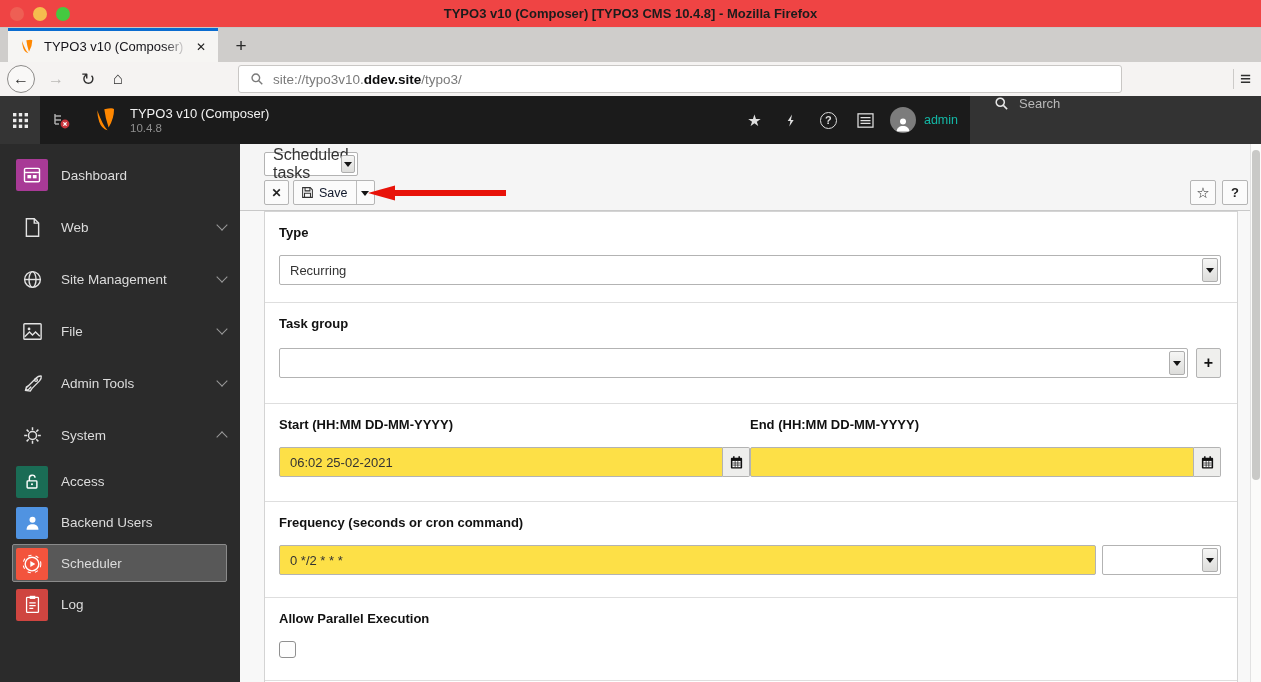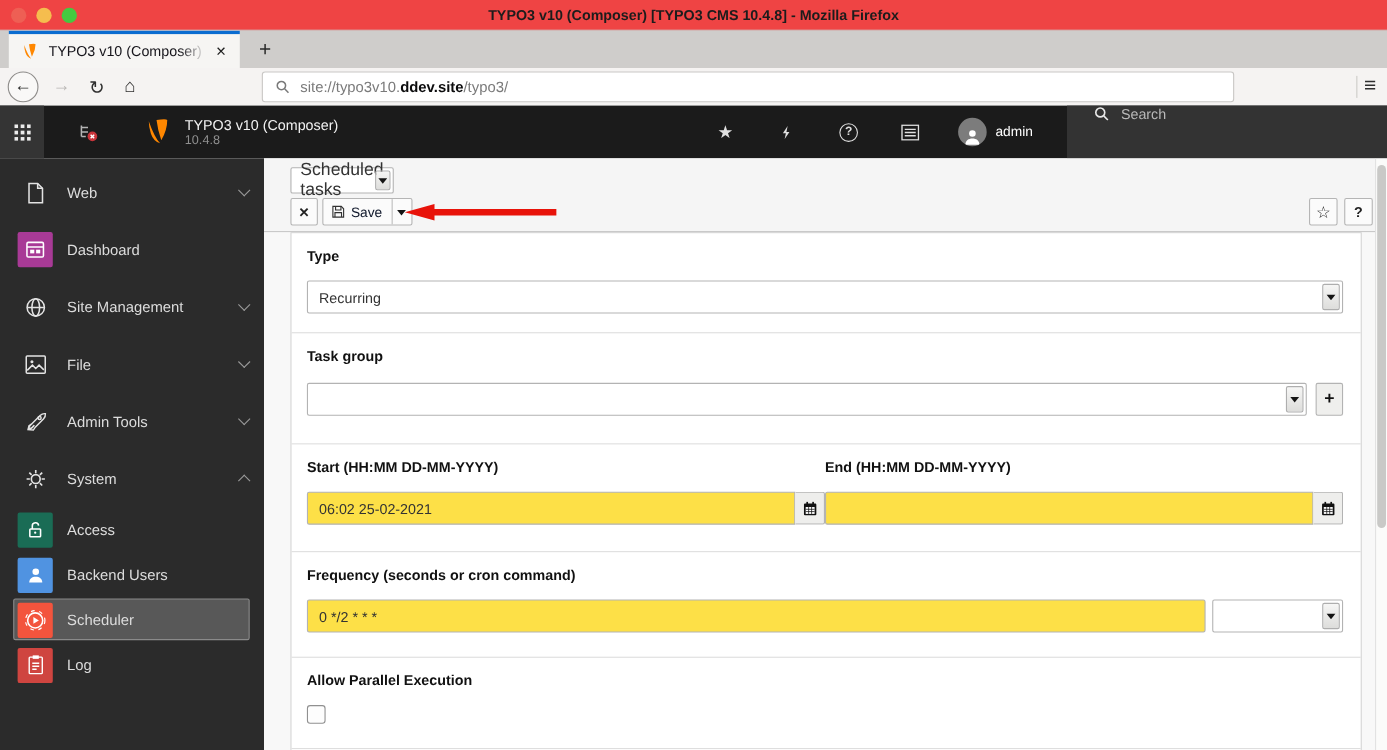--- a/index.html
+++ b/index.html
@@ -38,35 +38,35 @@
   .nav-home { left:104px; font-size:17px; }
   .urlbar { position:absolute; left:238px; top:3px; width:884px; height:28px; background:#fff;
     border:1px solid #c9c7c5; border-radius:3px; display:flex; align-items:center; padding:0 11px; }
   .urlbar svg { margin-right:9px; flex:none; }
   .url-text { font-size:13.5px; color:#7a7a7a; white-space:nowrap; }
   .url-text b { color:#0c0c0d; font-weight:bold; }
   .nav-sep { position:absolute; right:27px; top:7px; width:1px; height:20px; background:#cccac8; }
   .nav-menu { right:2px; font-size:19px; font-weight:bold; letter-spacing:-1px; }
 
   
-  .t3bar { position:relative; height:48px; background:#1b1b1b; display:flex; align-items:stretch; color:#e8e8e8;gap:19px; }
+  .t3bar { position:relative; height:48px; background:#1b1b1b; display:flex; align-items:stretch; color:#e8e8e8; }
   .t3-gridbtn { width:40px; background:#343434; display:flex; align-items:center; justify-content:center; }
   .t3-treebtn { width:42px; display:flex; align-items:center; justify-content:center; position:relative; }
   .t3-brand { display:flex; align-items:center; padding-left:12px; gap:10px; }
   .t3-name { font-size:13px; color:#f2f2f2; line-height:16px; }
   .t3-version { font-size:11.5px; color:#8f8f8f; line-height:13px; }
   .t3-spacer { flex:1; }
   .t3-ibtn { width:37px; display:flex; align-items:center; justify-content:center; color:#e0e0e0; }
   .t3-star { font-size:16px; }
   .t3-help-circle { width:17px; height:17px; border:1.5px solid #dedede; border-radius:50%;
     font-size:11px; font-weight:bold; display:flex; align-items:center; justify-content:center; color:#dedede; }
   .t3-user { display:flex; align-items:center; gap:8px; padding:0 12px 0 6px; }
   .t3-avatar { width:26px; height:26px; border-radius:50%; background:#7c7c7c; display:flex;
     align-items:flex-end; justify-content:center; overflow:hidden; }
-  .t3-username { font-size:12.5px; color:#ffffff; }
+  .t3-username { font-size:12.5px; color:#14b8a6; }
   .t3-search { width:291px; background:#333333; display:flex; gap:10px; padding-left:24px; }
   .t3-search-label { font-size:13px; color:#b9b9b9; }
 
   
   .main { position:absolute; top:144px; left:0; right:0; bottom:0; display:flex; }
 
   
   .sidebar { width:240px; background:#2b2b2b; padding-top:5px; flex:none; }
   .sb-item { height:52px; display:flex; align-items:center; padding:0 14px 0 16px; color:#dcdcdc; }
   .sb-sub  { height:41px; display:flex; align-items:center; padding:0 14px 0 16px; color:#dcdcdc; position:relative; }
@@ -247,40 +247,40 @@
       </svg>
     <span class="t3-search-label">Search</span>
   </div>
 </div>
 
 <div class="main">
 
   <div class="sidebar">
 
     <div class="sb-item">
-      <div class="sb-iconbox">
-        <svg width="19" height="21" viewBox="0 0 20 24" fill="none" stroke="#e3e3e3" stroke-width="1.6">
-            <path d="M3 2h9l5 5v15H3z"></path>
-            <path d="M12 2v5h5"></path>
-          </svg>
-      </div>
-      <span class="sb-label">Web</span>
-      <span class="chev"></span>
-    </div>
-
-    <div class="sb-item">
       <div class="sb-iconbox bg-dashboard">
         <svg width="20" height="20" viewBox="0 0 24 24" fill="none" stroke="#fff" stroke-width="1.7">
             <rect x="3" y="4" width="18" height="16" rx="1.5"></rect>
             <path d="M3 9h18"></path>
             <rect x="6.5" y="12" width="4.5" height="4" fill="#fff" stroke="none"></rect>
             <rect x="13" y="12" width="4.5" height="4" fill="#fff" stroke="none"></rect>
           </svg>
       </div>
       <span class="sb-label">Dashboard</span>
+    </div>
+
+    <div class="sb-item">
+      <div class="sb-iconbox">
+        <svg width="19" height="21" viewBox="0 0 20 24" fill="none" stroke="#e3e3e3" stroke-width="1.6">
+            <path d="M3 2h9l5 5v15H3z"></path>
+            <path d="M12 2v5h5"></path>
+          </svg>
+      </div>
+      <span class="sb-label">Web</span>
+      <span class="chev"></span>
     </div>
 
     <div class="sb-item">
       <div class="sb-iconbox">
         <svg width="21" height="21" viewBox="0 0 24 24" fill="none" stroke="#e3e3e3" stroke-width="1.6">
             <circle cx="12" cy="12" r="9"></circle>
             <ellipse cx="12" cy="12" rx="4" ry="9"></ellipse>
             <path d="M3.5 12h17"></path>
           </svg>
       </div>

